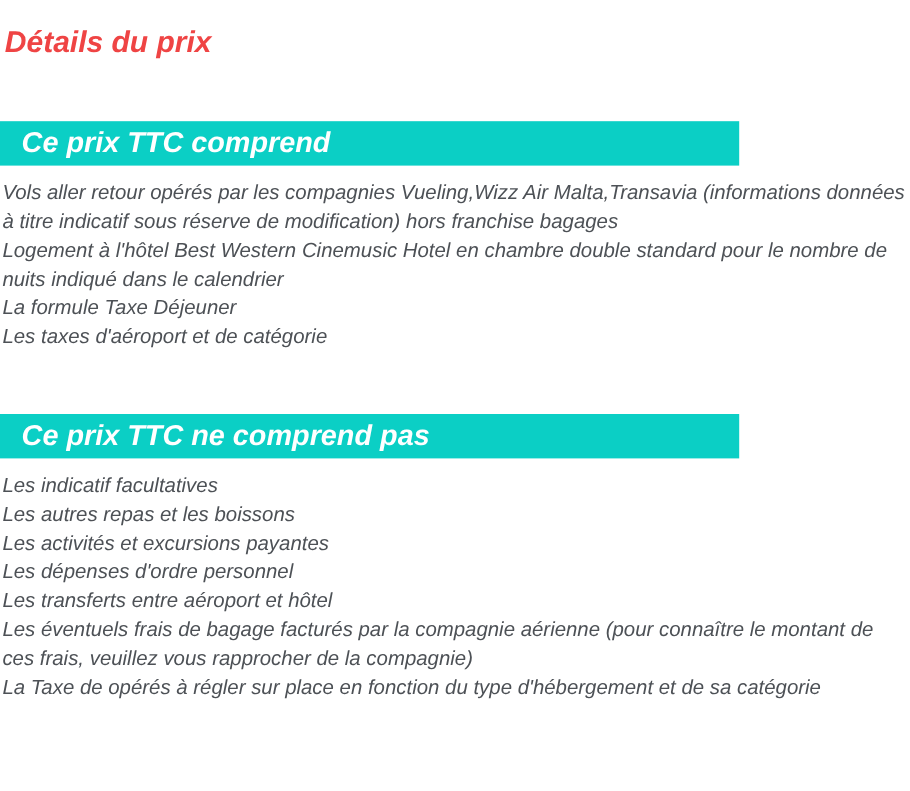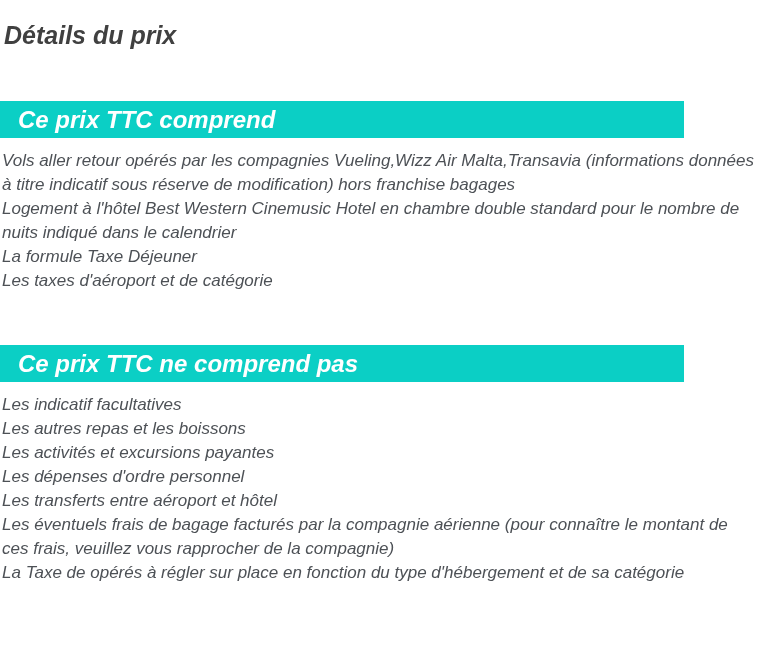--- a/index.html
+++ b/index.html
@@ -16,25 +16,25 @@
     width: 758px;
     height: 659px;
     background: #ffffff;
   }
   .page-title {
     margin: 21px 0 0 4px;
     font-size: 25px;
     line-height: 28px;
     font-weight: bold;
     font-style: italic;
-    color: #404040;
+    color: #ef4444;
   }
   .section-banner {
     margin-top: 52px;
-    width: 684px;
+    width: 616px;
     height: 37px;
     background: #0bcfc5;
     color: #ffffff;
     font-size: 24px;
     font-weight: bold;
     font-style: italic;
     line-height: 37px;
     padding-left: 18px;
   }
   .price-list {

